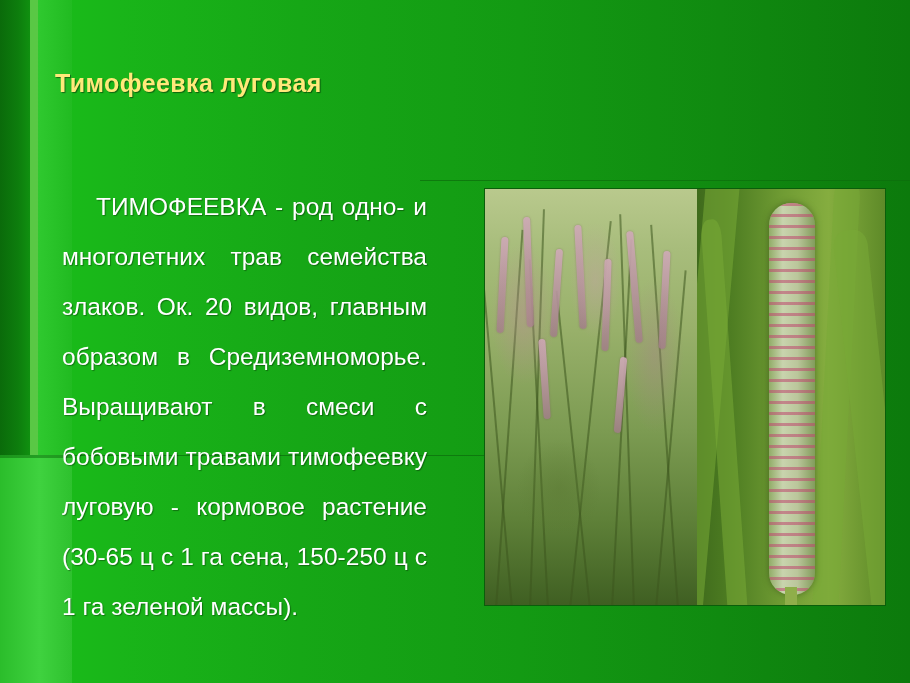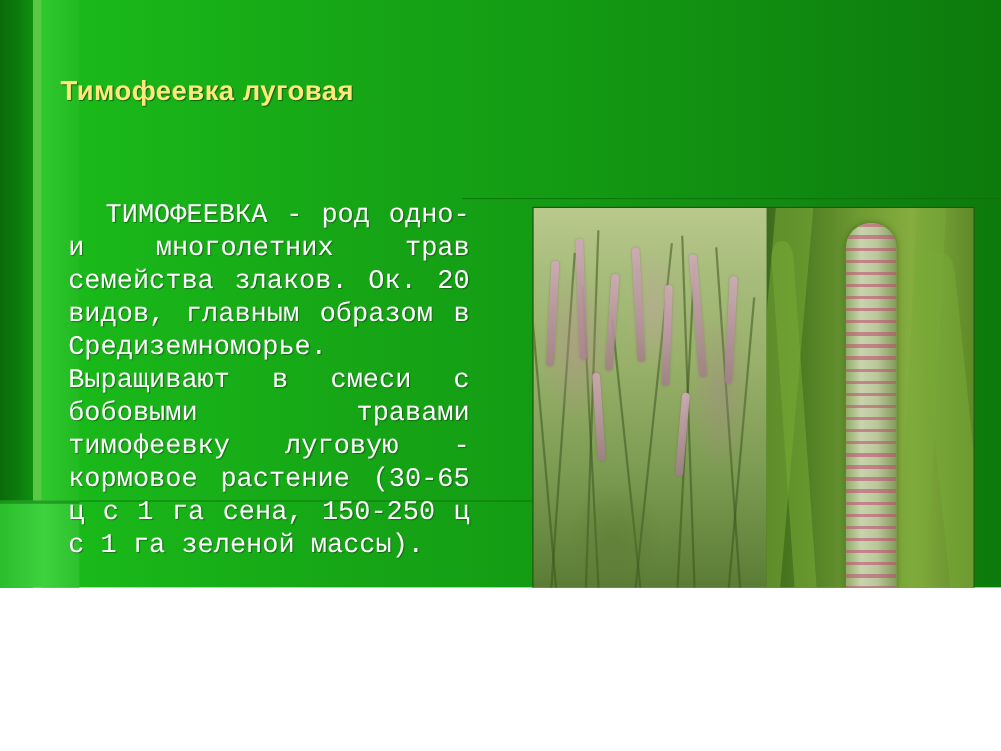--- a/index.html
+++ b/index.html
@@ -9,21 +9,21 @@
   body {
     width: 910px;
     height: 683px;
     overflow: hidden;
     font-family: "Liberation Sans", sans-serif;
   }
 
   .slide {
     position: relative;
     width: 910px;
-    height: 534px;
+    height: 683px;
     background: #13aa13;
     background:
       linear-gradient(to right,
         #0f8f10 0px,
         #17b217 28px,
         #19bb19 60px,
         #19b519 120px,
         #16a716 300px,
         #139a13 520px,
         #108a10 720px,
@@ -106,26 +106,25 @@
     text-shadow: 1px 1px 1px rgba(0,0,0,.45);
     white-space: nowrap;
   }
 
   .body-text {
     position: absolute;
     left: 62px;
     top: 157px;
     width: 365px;
     font-size: 24.5px;
-    line-height: 30px;
+    line-height: 50px;
     color: #ffffff;
     text-align: justify;
     text-indent: 34px;
     text-shadow: 1px 1px 1px rgba(0,0,0,.35);
-    font-family: Liberation Mono, monospace;
   }
 
   .photo {
     position: absolute;
     left: 484px;
     top: 188px;
     width: 400px;
     height: 416px;
     border: 1px solid #0a5e0a;
     overflow: hidden;

